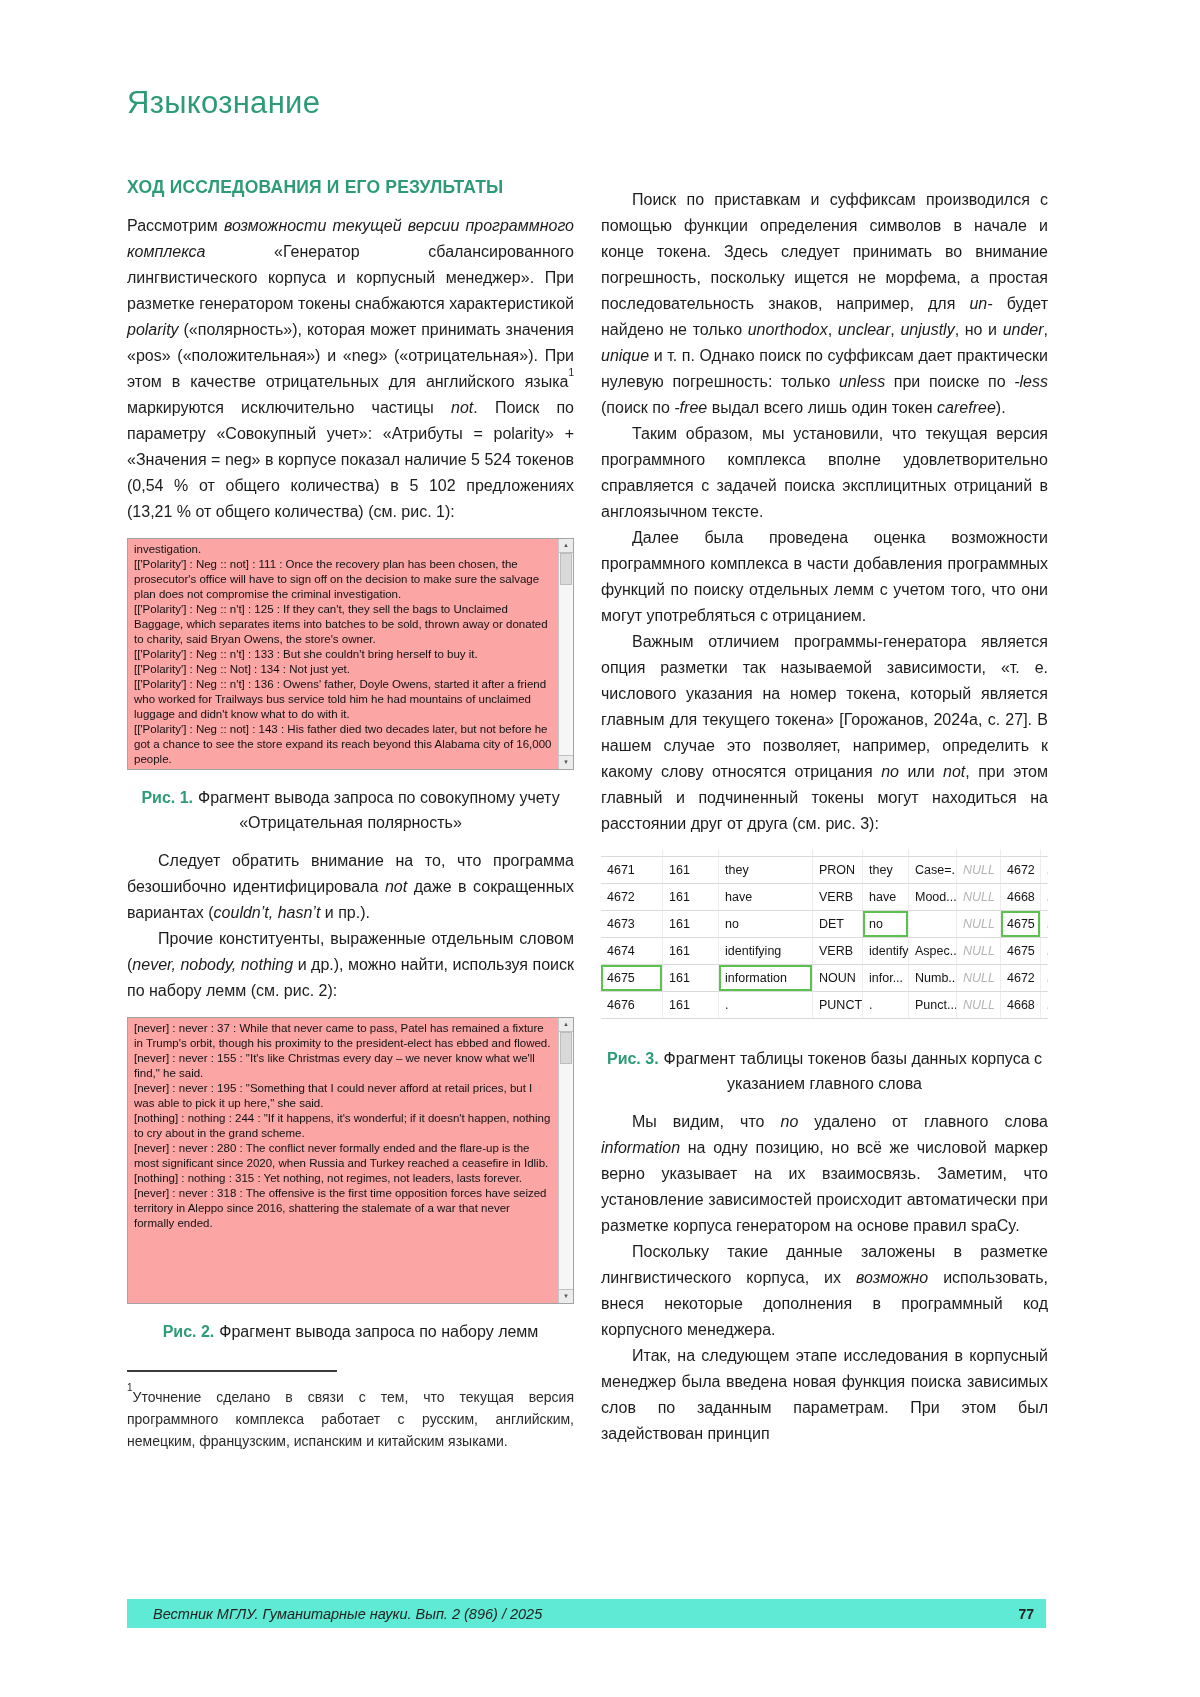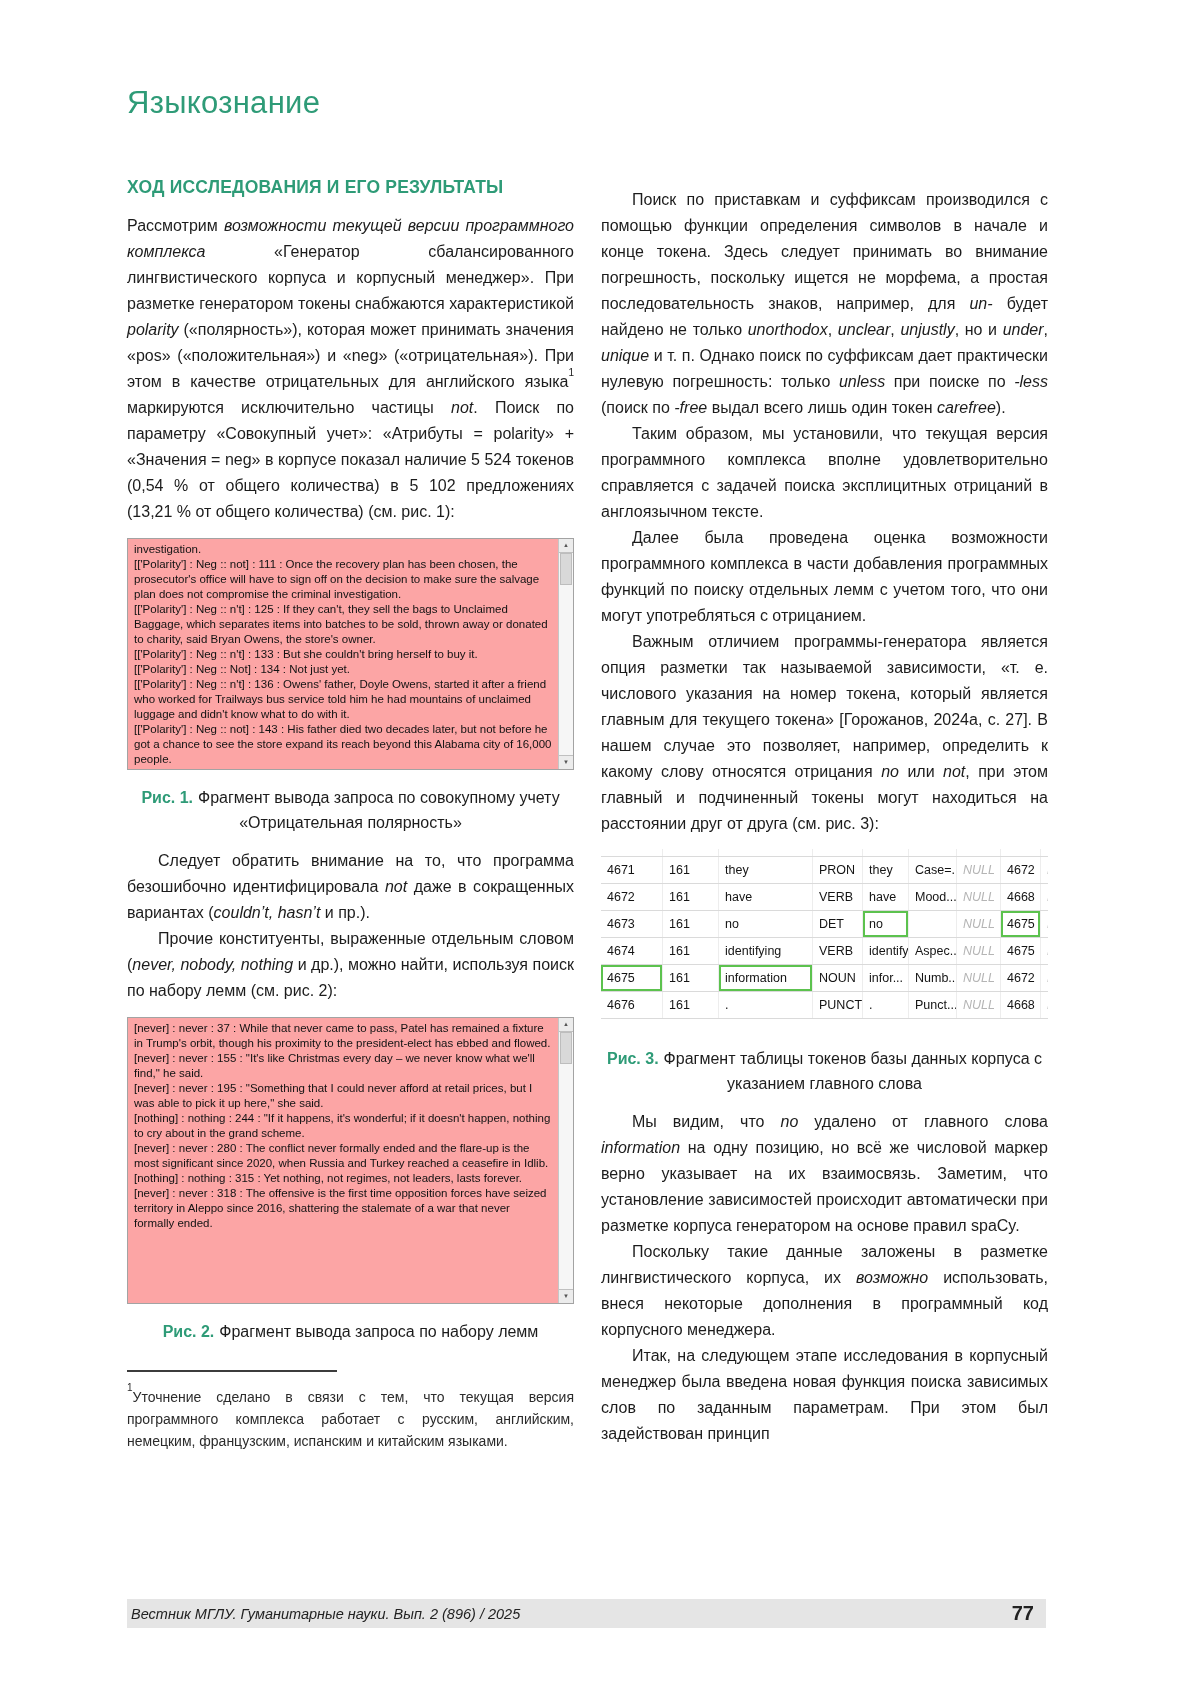--- a/index.html
+++ b/index.html
@@ -32,24 +32,24 @@
   .trow{display:grid;grid-template-columns:62px 56px 94px 50px 46px 48px 44px 40px 30px;
         width:470px;height:27px;align-items:center;border-bottom:1px solid #dadada;box-sizing:border-box;}
   .trow.partial-top{height:8px;}
   .trow.partial-bottom{height:12px;overflow:hidden;border-bottom:none;align-items:start;}
   .tcell{padding-left:6px;white-space:nowrap;overflow:hidden;height:100%;display:flex;align-items:center;
          border-right:1px solid #ededed;box-sizing:border-box;}
   .partial-bottom .tcell{align-items:flex-start;margin-top:12px;}
   .tcell.null{font-style:italic;color:#b5b5b5;}
   .tcell.hl{box-shadow:inset 0 0 0 2px #5cc24e;}
   
-  .footer{position:absolute;left:127px;top:1599px;width:919px;height:29px;background:#e5e5e5;
-          display:flex;justify-content:space-between;align-items:center;padding:0 12px 0 4px;box-sizing:border-box;}
+  .footer{position:absolute;left:127px;top:1599px;width:919px;height:29px;background:#5eead4;
+          display:flex;justify-content:space-between;align-items:center;padding:0 12px 0 26px;box-sizing:border-box;}
   .footer .journal{font-style:italic;font-size:14.5px;color:#222;}
-  .footer .pagenum{font-size:20px;font-weight:bold;color:#222;}
+  .footer .pagenum{font-size:14px;font-weight:bold;color:#222;}
 </style>
 </head>
 <body>
 
 <div id="page">
 
   <div class="col" id="col-left">
     <h1 class="page-title">Языкознание</h1>
 
     <p class="body"></p>

